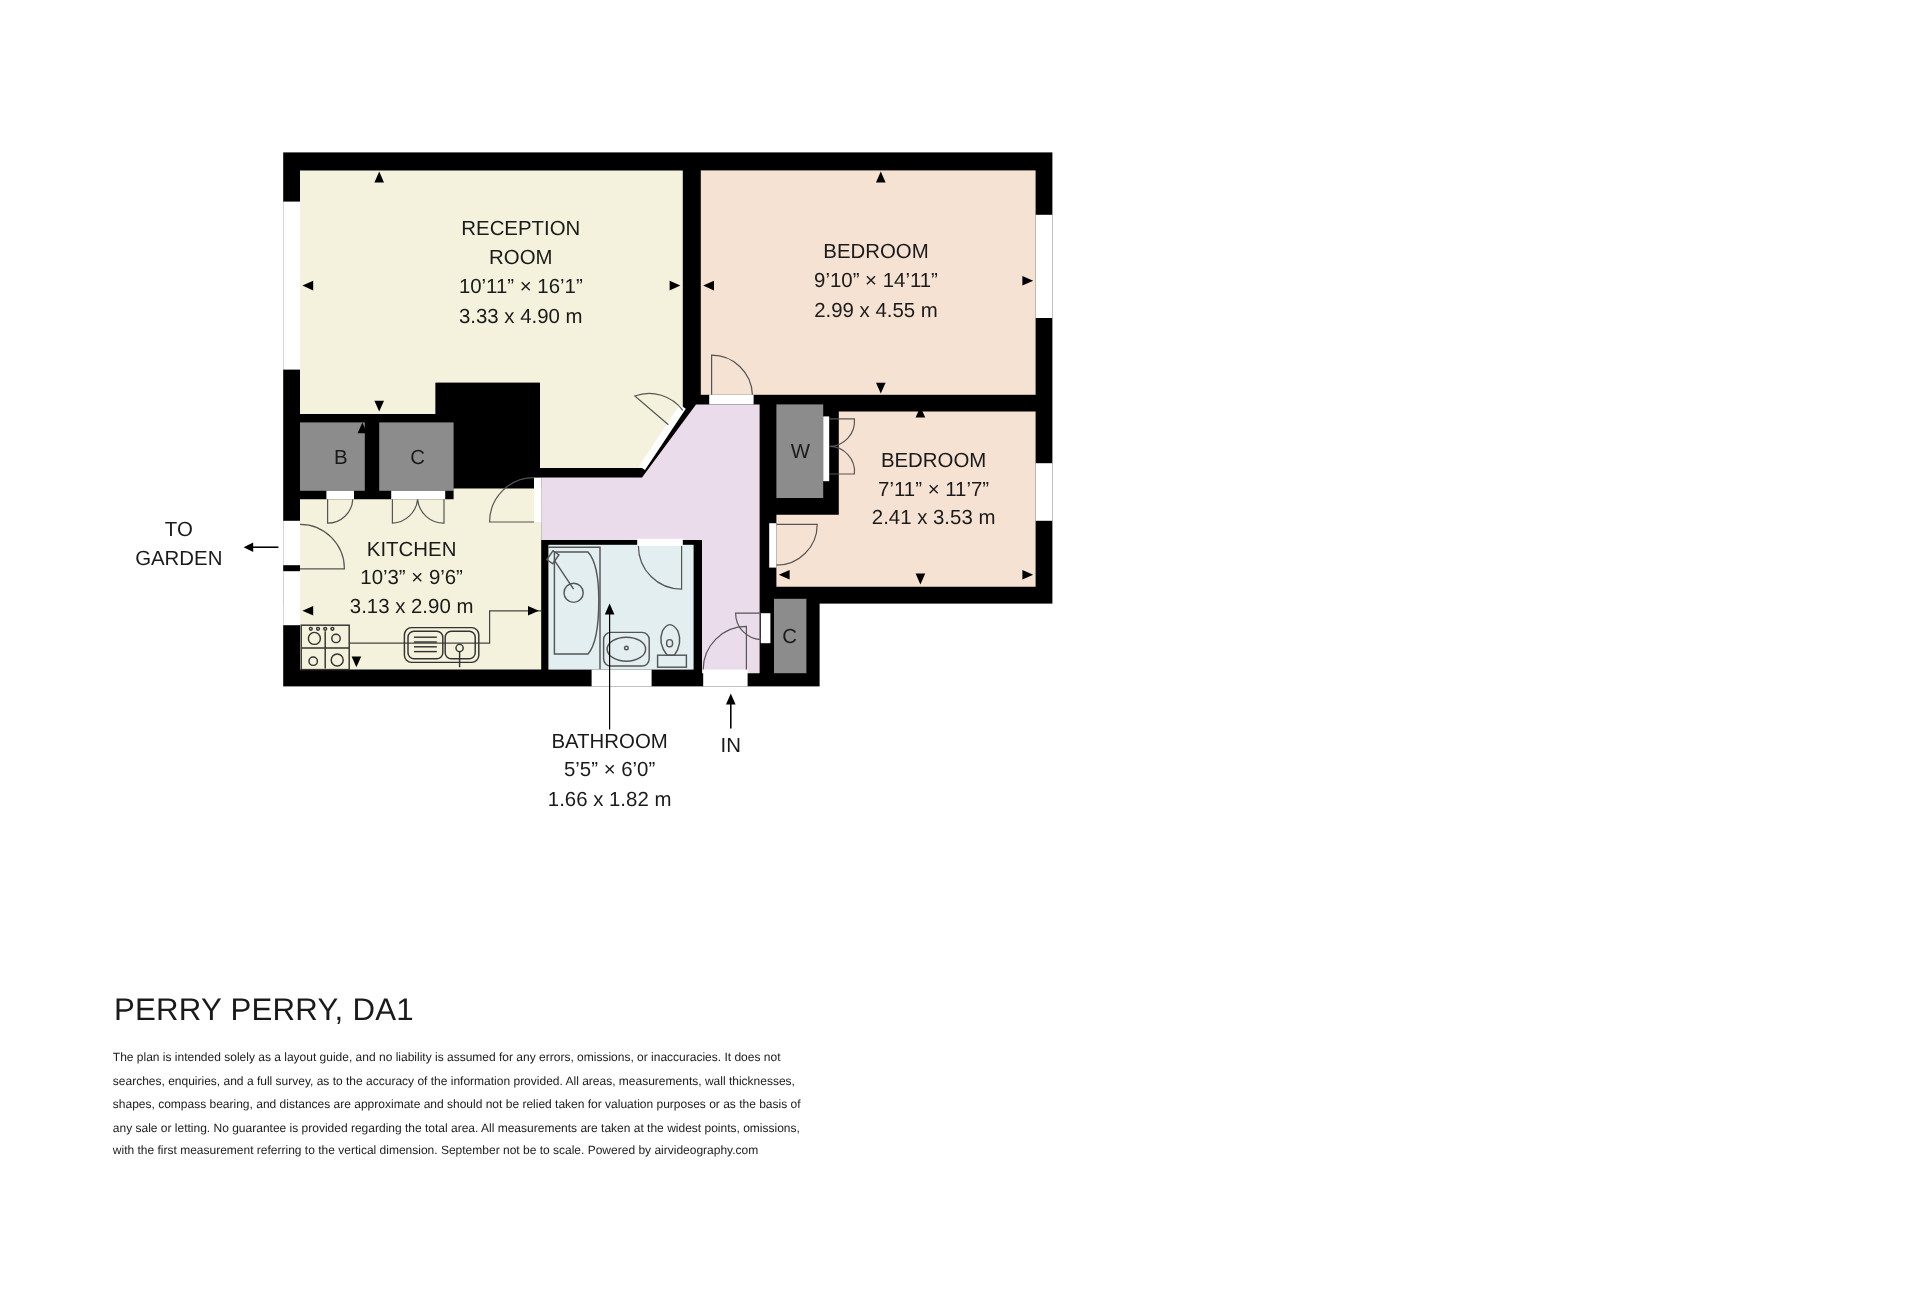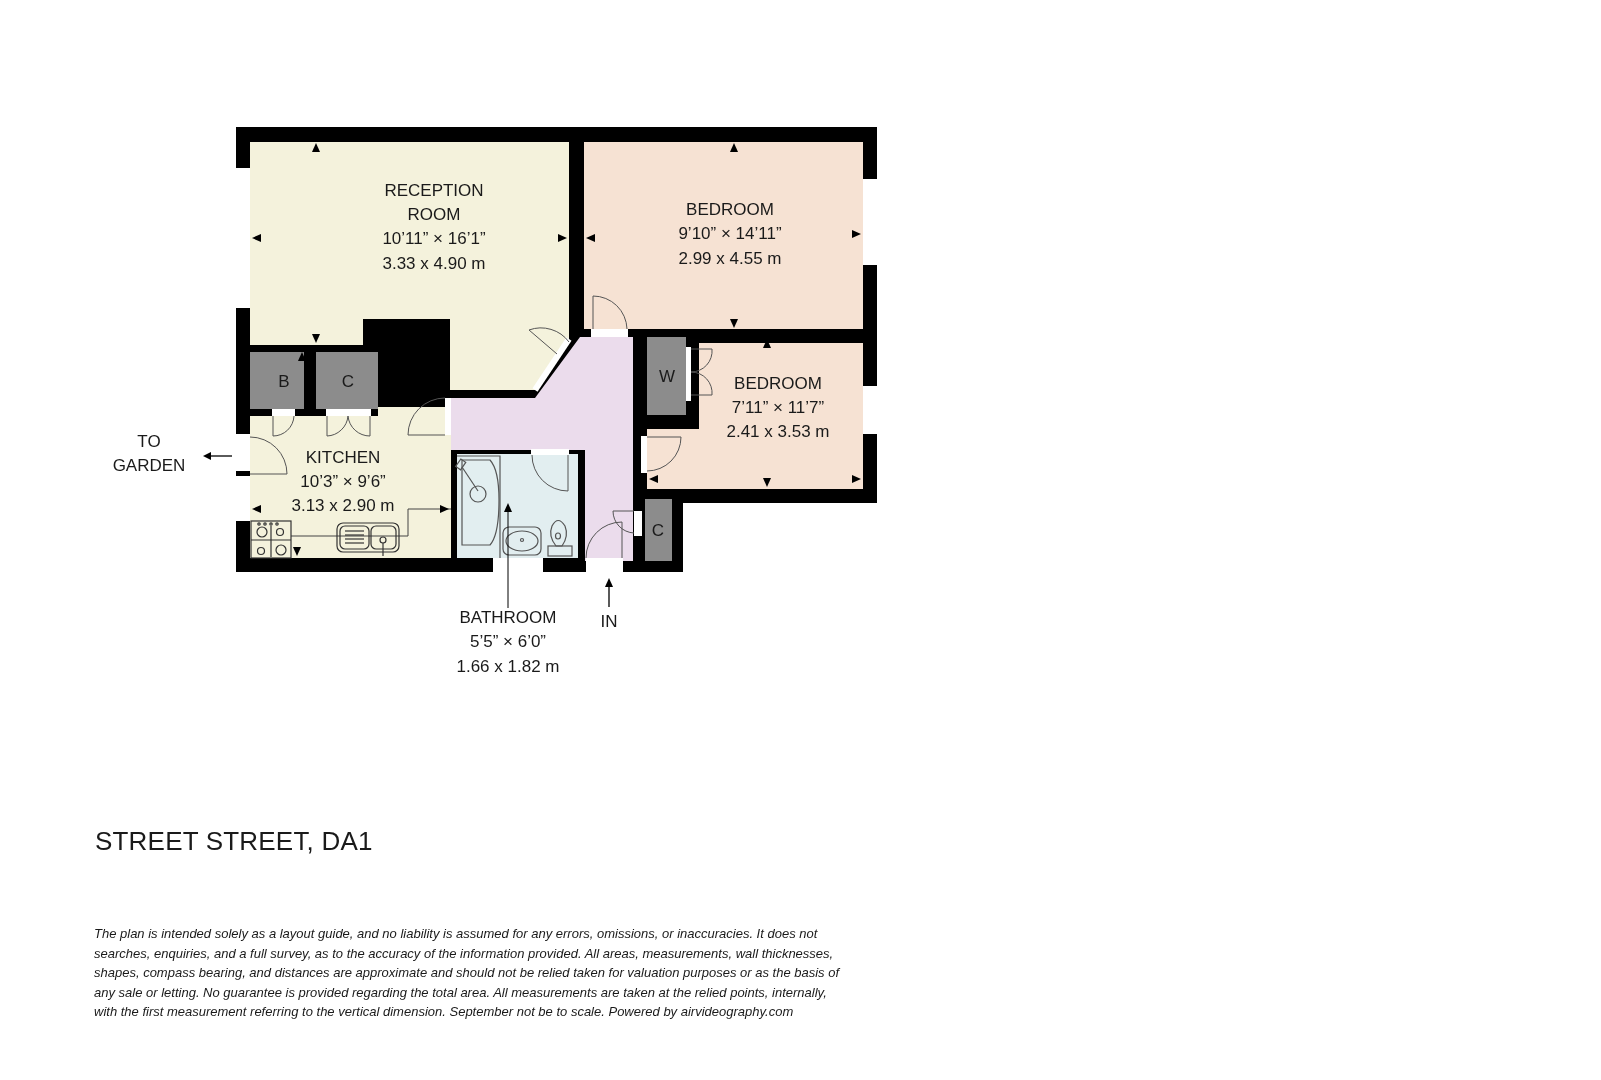--- a/index.html
+++ b/index.html
@@ -3,21 +3,21 @@
   <meta charset="utf-8">
   <style>
     html, body { margin: 0; padding: 0; background: #ffffff; }
     body { width: 1601px; height: 1080px; position: relative; overflow: hidden;
            font-family: "Liberation Sans", sans-serif; color: #1a1a1a; }
     #plan { position: absolute; left: 0; top: 0; width: 1601px; height: 1080px; }
     .room-label { font-family: "Liberation Sans", sans-serif; font-size: 17px; fill: #1a1a1a; text-anchor: middle; }
     .cup-label { font-family: "Liberation Sans", sans-serif; font-size: 17px; fill: #1a1a1a; text-anchor: middle; }
     .ext-label { font-family: "Liberation Sans", sans-serif; font-size: 17px; fill: #1a1a1a; text-anchor: middle; }
     .title { position: absolute; left: 95px; top: 826px; font-size: 26px; letter-spacing: 0.2px; margin: 0; font-weight: normal; }
-    .disclaimer { position: absolute; left: 94px; top: 924px; width: 900px; font-size: 13px; line-height: 19.6px; margin: 0; font-style: italic; }
+    .disclaimer { position: absolute; left: 94px; top: 872px; width: 900px; font-size: 10px; line-height: 19.6px; margin: 0; }
     .disclaimer span { display: block; white-space: nowrap; }
   </style>
 </head>
 <body>
 
 <svg id="plan" viewBox="0 0 1601 1080" xmlns="http://www.w3.org/2000/svg">
 
   <g>
     <rect x="236" y="127" width="641" height="376" fill="#000"></rect>
     <rect x="236" y="480" width="447" height="92" fill="#000"></rect>
@@ -202,21 +202,21 @@
     <polygon points="203,456 211,452 211,460" fill="#000"></polygon>
   </g>
 
   <g>
     <line x1="609" y1="607" x2="609" y2="584" stroke="#000" stroke-width="1.3"></line>
     <polygon points="609,578 605,587 613,587" fill="#000"></polygon>
     <text class="ext-label" x="609" y="627">IN</text>
   </g>
 </svg>
 
-<h1 class="title">STREET STREET, DA1</h1>
+<h1 class="title">PERRY PERRY, DA1</h1>
 
 <div class="disclaimer">
   <span>The plan is intended solely as a layout guide, and no liability is assumed for any errors, omissions, or inaccuracies. It does not</span>
   <span>searches, enquiries, and a full survey, as to the accuracy of the information provided. All areas, measurements, wall thicknesses,</span>
   <span>shapes, compass bearing, and distances are approximate and should not be relied taken for valuation purposes or as the basis of</span>
-  <span>any sale or letting. No guarantee is provided regarding the total area. All measurements are taken at the relied points, internally,</span>
+  <span>any sale or letting. No guarantee is provided regarding the total area. All measurements are taken at the widest points, omissions,</span>
   <span>with the first measurement referring to the vertical dimension. September not be to scale. Powered by airvideography.com</span>
 </div>
 
 </body></html>

